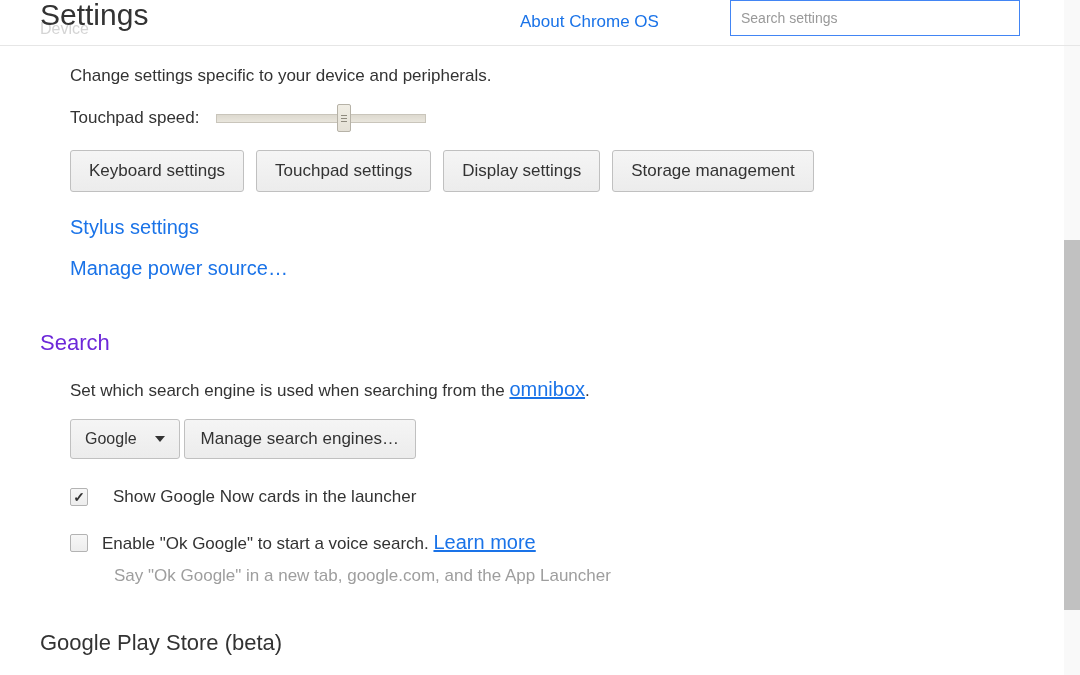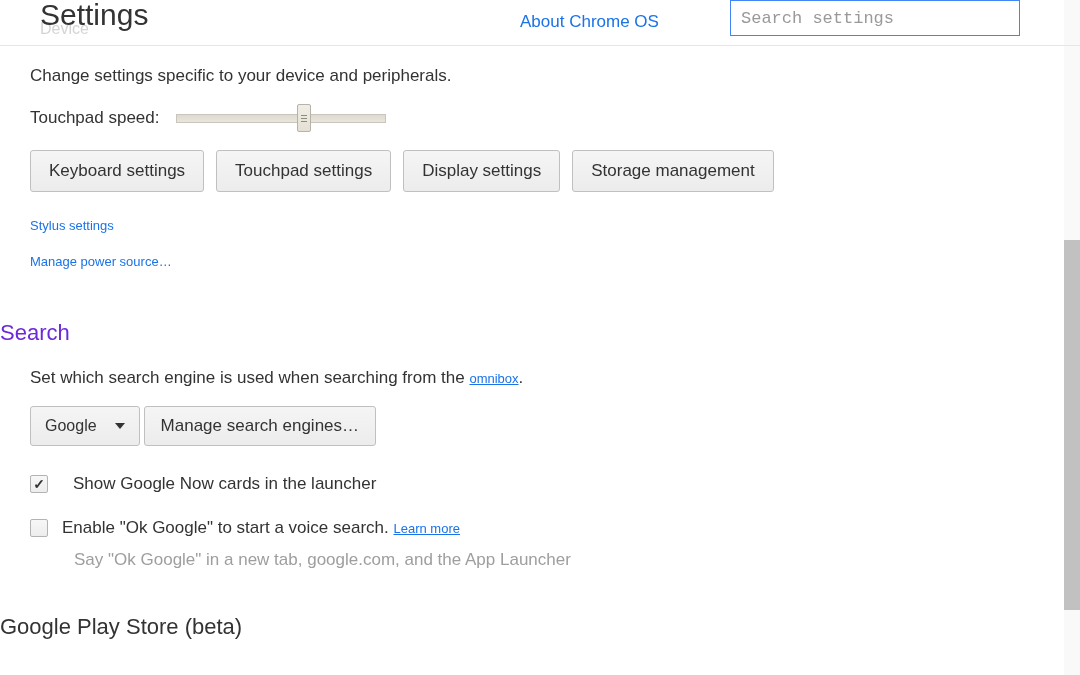--- a/index.html
+++ b/index.html
@@ -52,29 +52,29 @@
       cursor: pointer;
     }
     .search-box {
       position: absolute;
       right: 60px;
       top: 0;
       width: 290px;
       height: 36px;
       border: 1.5px solid #4285f4;
       padding: 6px 10px;
-      font-size: 17px;
+      font-size: 14px;
       color: #0f766e;
       outline: none;
-      font-family: Liberation Mono, monospace;
     }
     .search-box::placeholder {
       color: #999;
     }
     .content {
+      padding-left: 40px;
       padding-right: 60px;
     }
     .section-desc {
       margin-top: 20px;
       margin-left: 30px;
       font-size: 17px;
       color: #333;
     }
     .touchpad-row {
       margin-top: 22px;
@@ -141,21 +141,21 @@
       color: #333;
       cursor: pointer;
       font-family: inherit;
     }
     .link-row {
       margin-top: 24px;
       margin-left: 30px;
     }
     .text-link {
       color: #1a73e8;
-      font-size: 13px;
+      font-size: 20px;
       text-decoration: none;
       cursor: pointer;
     }
     .text-link.underline {
       text-decoration: underline;
     }
     .section-title {
       font-size: 22px;
       color: #6d28d9;
       margin-top: 50px;

